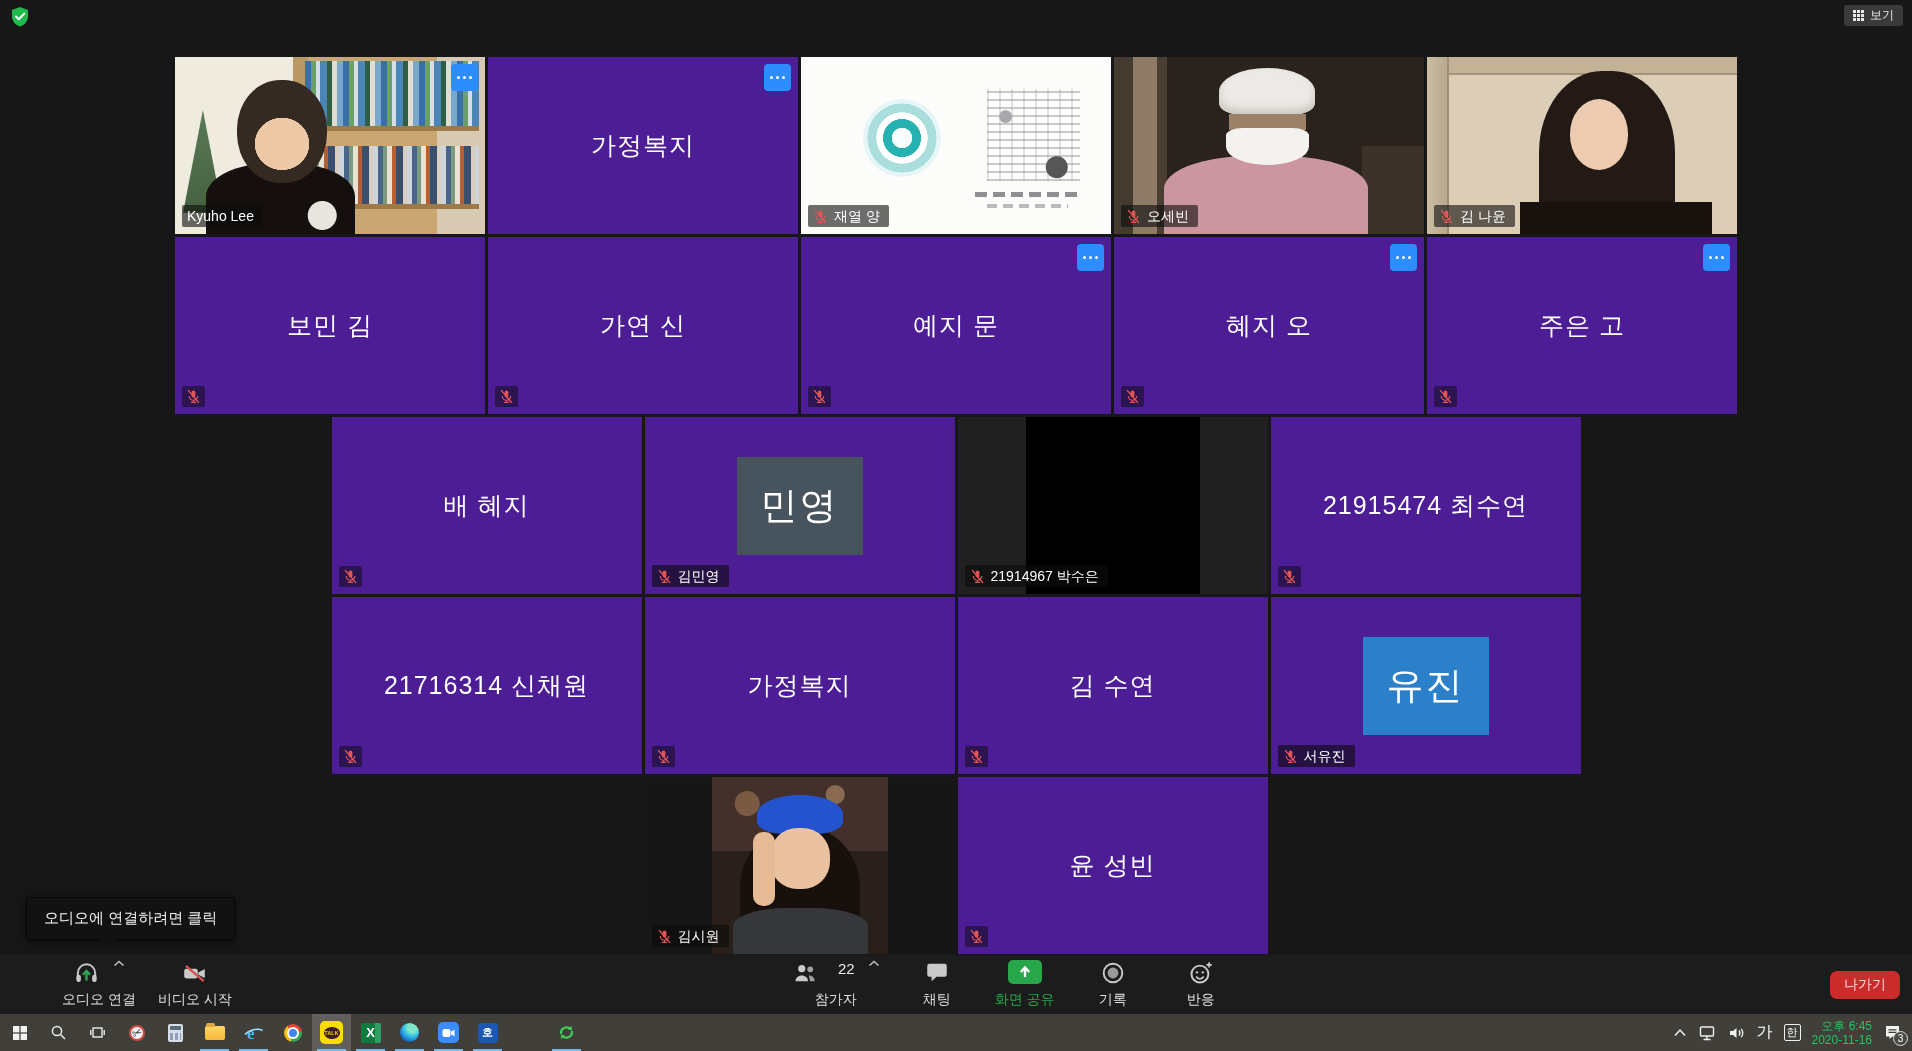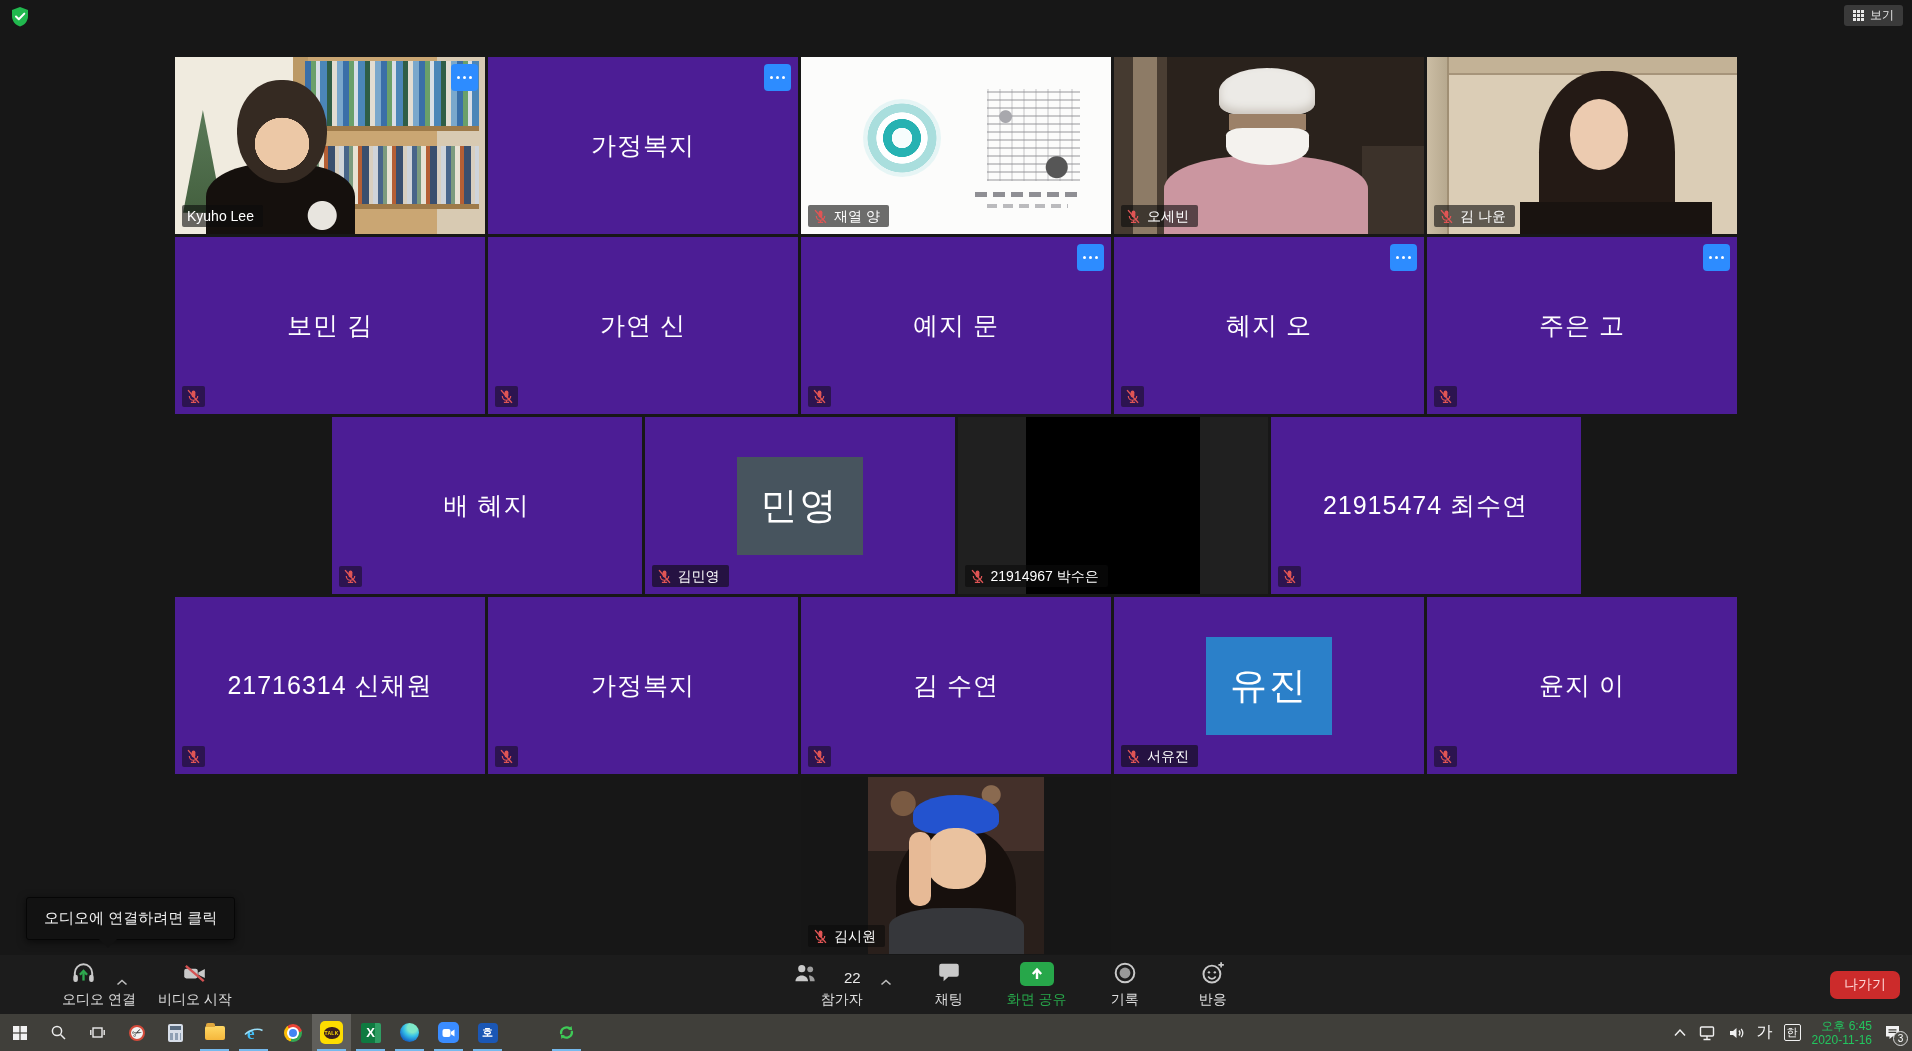--- a/index.html
+++ b/index.html
@@ -103,21 +103,21 @@
              box-shadow:0 2px 8px rgba(0,0,0,.6); border-radius:3px; padding:11px 17px;
              color:#f2f2f2; font-size:15px; z-index:20; }
   .tooltip::after { content:''; position:absolute; left:72px; top:100%;
              border:9px solid transparent; border-top-color:#121212; }
 
   
   .toolbar { position:absolute; left:0; right:0; top:955px; height:59px; background:#1c1c1c; z-index:10; }
   .tb-item { display:flex; flex-direction:column; align-items:center; justify-content:center; gap:5px;
              height:100%; min-width:62px; cursor:pointer; }
   .tb-item .lbl { color:#dfdfdf; font-size:14px; white-space:nowrap; }
-  .icon-row { display:flex; align-items:flex-end; gap:19px; height:26px; }
+  .icon-row { display:flex; align-items:flex-start; gap:13px; height:26px; }
   .tb-left { position:absolute; left:62px; top:0; height:100%; display:flex; gap:22px; }
   .tb-center { position:absolute; left:792px; top:0; height:100%; display:flex; gap:26px; }
   .count { color:#e8e8e8; font-size:15px; margin-left:7px; }
   .share-box { width:34px; height:24px; border-radius:5px; background:var(--share-green,#27a74a);
                display:flex; align-items:center; justify-content:center; }
   .share-lbl { color:var(--share-green,#27a74a) !important; }
   .leave-btn { position:absolute; right:12px; top:50%; transform:translateY(-50%);
                background:var(--leave-red,#cc2b2b); color:#ffd9d9; border:none; border-radius:7px;
                font-size:14px; padding:5px 14px; cursor:pointer; font-family:inherit; }
 
@@ -432,49 +432,49 @@
           <div class="name-tag">
             <svg class="mic" width="15" height="15" viewBox="0 0 16 16">
               <rect x="6" y="1.5" width="4" height="7.5" rx="2" fill="currentColor"></rect>
               <path d="M3.5 7.5a4.5 4.5 0 0 0 9 0" fill="none" stroke="currentColor" stroke-width="1.3"></path>
               <path d="M8 12v2M5.2 14.3h5.6" stroke="currentColor" stroke-width="1.3"></path>
               <line x1="2.2" y1="1.2" x2="13.8" y2="14.8" stroke="currentColor" stroke-width="1.6"></line>
             </svg>
             <span>서유진</span>
           </div>
         </div>
-        <div class="tile">
-          <div class="center-name">윤지 이</div>
-          <div class="mic-badge"><svg class="mic" width="15" height="15" viewBox="0 0 16 16">
-              <rect x="6" y="1.5" width="4" height="7.5" rx="2" fill="currentColor"></rect>
-              <path d="M3.5 7.5a4.5 4.5 0 0 0 9 0" fill="none" stroke="currentColor" stroke-width="1.3"></path>
-              <path d="M8 12v2M5.2 14.3h5.6" stroke="currentColor" stroke-width="1.3"></path>
-              <line x1="2.2" y1="1.2" x2="13.8" y2="14.8" stroke="currentColor" stroke-width="1.6"></line>
-            </svg></div>
-        </div>
       </div>
       <div class="g-row">
         <div class="tile">
           <div class="scene scene-siwon">
             <div class="s1"></div>
             <div class="s2"></div>
             <div class="s3"></div>
             <div class="s4"></div>
             <div class="s5"></div>
             <div class="s6"></div>
           </div>
           <div class="name-tag">
             <svg class="mic" width="15" height="15" viewBox="0 0 16 16">
               <rect x="6" y="1.5" width="4" height="7.5" rx="2" fill="currentColor"></rect>
               <path d="M3.5 7.5a4.5 4.5 0 0 0 9 0" fill="none" stroke="currentColor" stroke-width="1.3"></path>
               <path d="M8 12v2M5.2 14.3h5.6" stroke="currentColor" stroke-width="1.3"></path>
               <line x1="2.2" y1="1.2" x2="13.8" y2="14.8" stroke="currentColor" stroke-width="1.6"></line>
             </svg>
             <span>김시원</span>
           </div>
+        </div>
+        <div class="tile">
+          <div class="center-name">윤 성빈</div>
+          <div class="mic-badge"><svg class="mic" width="15" height="15" viewBox="0 0 16 16">
+              <rect x="6" y="1.5" width="4" height="7.5" rx="2" fill="currentColor"></rect>
+              <path d="M3.5 7.5a4.5 4.5 0 0 0 9 0" fill="none" stroke="currentColor" stroke-width="1.3"></path>
+              <path d="M8 12v2M5.2 14.3h5.6" stroke="currentColor" stroke-width="1.3"></path>
+              <line x1="2.2" y1="1.2" x2="13.8" y2="14.8" stroke="currentColor" stroke-width="1.6"></line>
+            </svg></div>
         </div>
       </div>
     </div>
 
   <div class="tooltip">
     <span>오디오에 연결하려면 클릭</span>
   </div>
 
   <div class="toolbar">
     <div class="tb-left">

